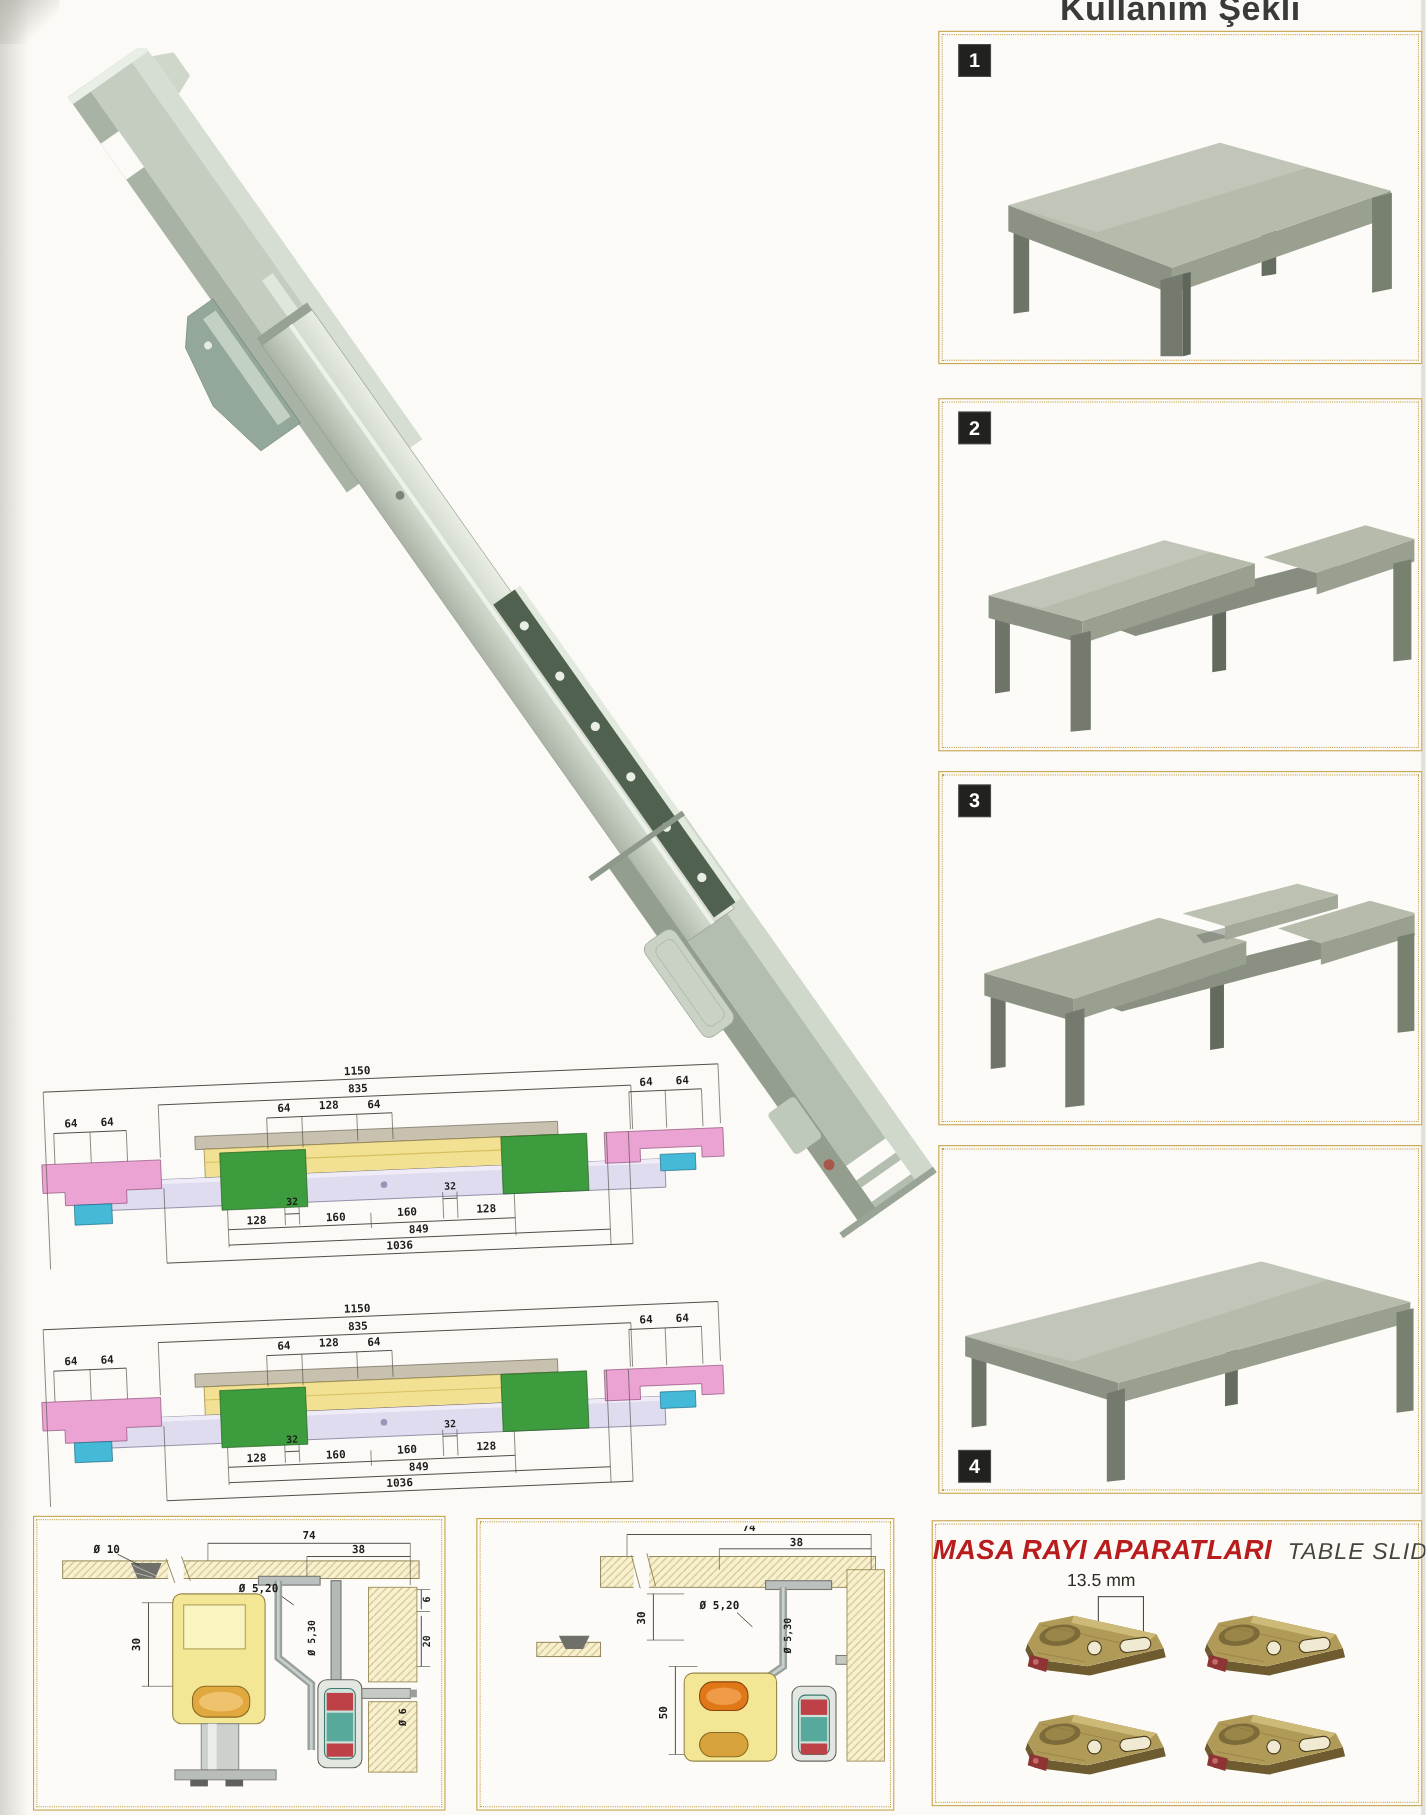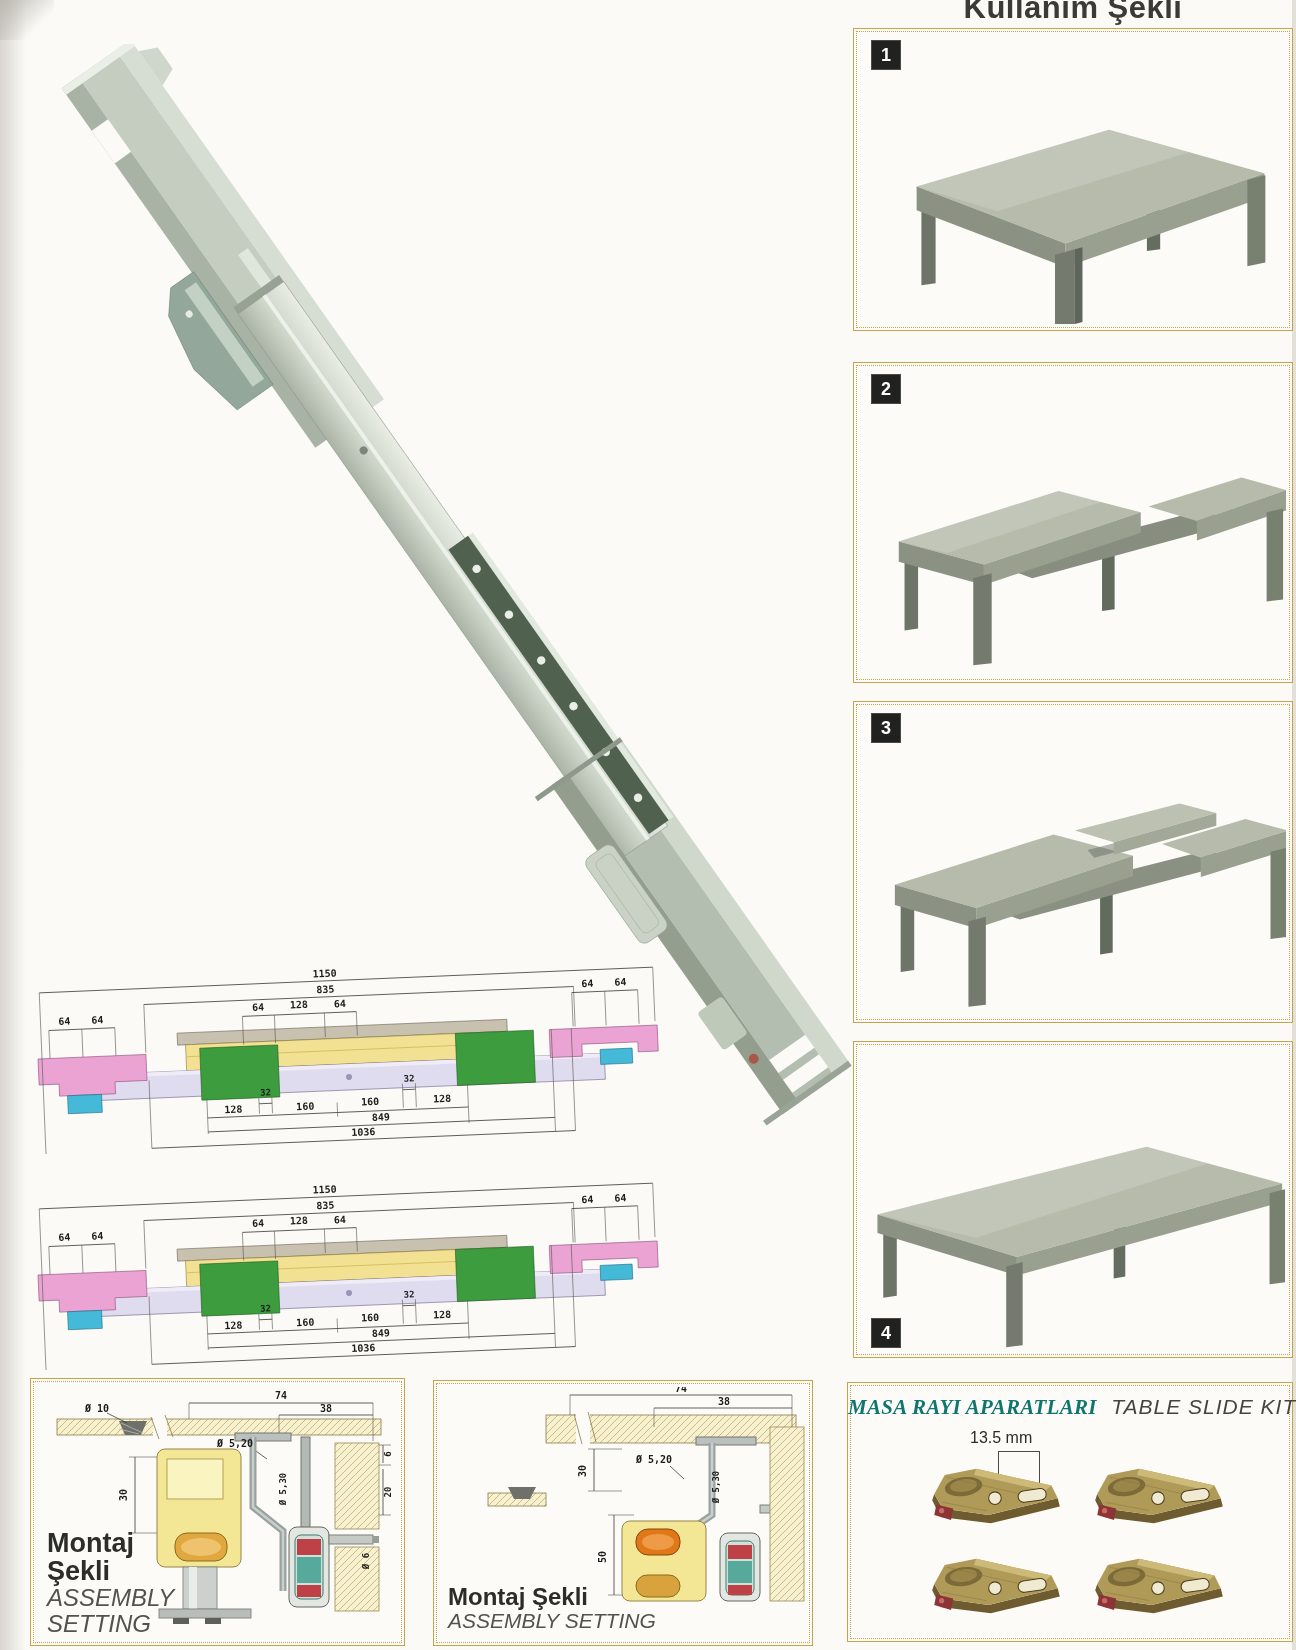--- a/index.html
+++ b/index.html
@@ -28,21 +28,21 @@
   svg .ext{stroke:#55554f;stroke-width:.6;fill:none;}
 
   .diagram{position:absolute;}
 
   .mtitle{font-weight:700;font-size:27px;line-height:1.04;color:#2c2c29;}
   .mtitle.small{font-size:24px;}
   .msub{font-style:italic;font-size:24px;line-height:1.08;color:#53534d;}
   .msub.small{font-size:21px;}
 
   .kits-title{position:absolute;left:0;top:12px;width:100%;text-align:center;white-space:nowrap;}
-  .kits-title .tr{font-style:italic;font-weight:700;font-size:21px;color:#0f766e;letter-spacing:.3px;font-family:Liberation Serif, serif;}
+  .kits-title .tr{font-style:italic;font-weight:700;font-size:25px;color:#b91c1c;letter-spacing:.3px;}
   .kits-title .en{font-style:italic;font-weight:400;font-size:21px;color:#454540;letter-spacing:1px;margin-left:10px;}
   .kits-dim{position:absolute;left:122px;top:46px;font-size:16px;color:#2b2b28;}
   .kits-bracket{position:absolute;left:150px;top:68px;width:40px;height:52px;
         border:1px solid #4c4c47;border-bottom:none;}
   .kit-part{position:absolute;width:136px;height:68px;}
 </style>
 </head>
 <body>
 
 <div id="page">
@@ -371,26 +371,20 @@
       <text class="dim" x="58" y="27">Ø 10</text>
       <text class="dim" x="242" y="14">74</text>
       <text class="dim" x="287" y="27">38</text>
       <text class="dim" x="196" y="62">Ø 5,20</text>
       <text class="dim" transform="rotate(-90 88 110)" x="88" y="110">30</text>
       <text class="dim sm" transform="rotate(-90 247 104)" x="247" y="104">Ø 5,30</text>
       <text class="dim sm" transform="rotate(-90 352 69)" x="352" y="69">6</text>
       <text class="dim sm" transform="rotate(-90 352 107)" x="352" y="107">20</text>
       <text class="dim sm" transform="rotate(-90 330 176)" x="330" y="176">Ø 6</text>
     </svg>
-    <div style="position:absolute;left:16px;bottom:8px;">
-      <div class="mtitle">Montaj</div>
-      <div class="mtitle">Şekli</div>
-      <div class="msub">ASSEMBLY</div>
-      <div class="msub">SETTING</div>
-    </div>
   </div>
 
   <div class="box" style="left:433px;top:1380px;width:380px;height:266px;">
     <svg style="position:absolute;left:40px;top:6px;" width="334" height="218" viewBox="0 0 334 218">
       <defs>
         <pattern id="hatchB" width="7" height="7" patternUnits="userSpaceOnUse">
           <rect width="7" height="7" fill="#f8f1cf"></rect>
           <path d="M0,7 L7,0" stroke="#cdbb84" stroke-width="1"></path>
         </pattern>
       </defs>
@@ -425,24 +419,20 @@
       <rect x="254" y="198" width="24" height="10" fill="#bf4148"></rect>
       <rect x="286" y="118" width="42" height="8" fill="#c6cac5" stroke="#7c807b"></rect>
       <rect x="296" y="40" width="34" height="174" fill="url(#hatchB)" stroke="#9a8a55" stroke-width="0.8"></rect>
       <text class="dim" x="207" y="5">74</text>
       <text class="dim" x="250" y="18">38</text>
       <text class="dim" x="180" y="76">Ø 5,20</text>
       <text class="dim" transform="rotate(-90 112 84)" x="112" y="84">30</text>
       <text class="dim" transform="rotate(-90 132 170)" x="132" y="170">50</text>
       <text class="dim sm" transform="rotate(-90 245 100)" x="245" y="100">Ø 5,30</text>
     </svg>
-    <div style="position:absolute;left:14px;bottom:12px;">
-      <div class="mtitle small">Montaj Şekli</div>
-      <div class="msub small">ASSEMBLY SETTING</div>
-    </div>
   </div>
 
   <div class="box" style="left:847px;top:1382px;width:446px;height:260px;">
     <div class="kits-title">
       <span class="tr">MASA RAYI APARATLARI</span>
       <span class="en">TABLE SLIDE KITS</span>
     </div>
     <div class="kits-dim">13.5 mm</div>
     <div class="kits-bracket"></div>
 

